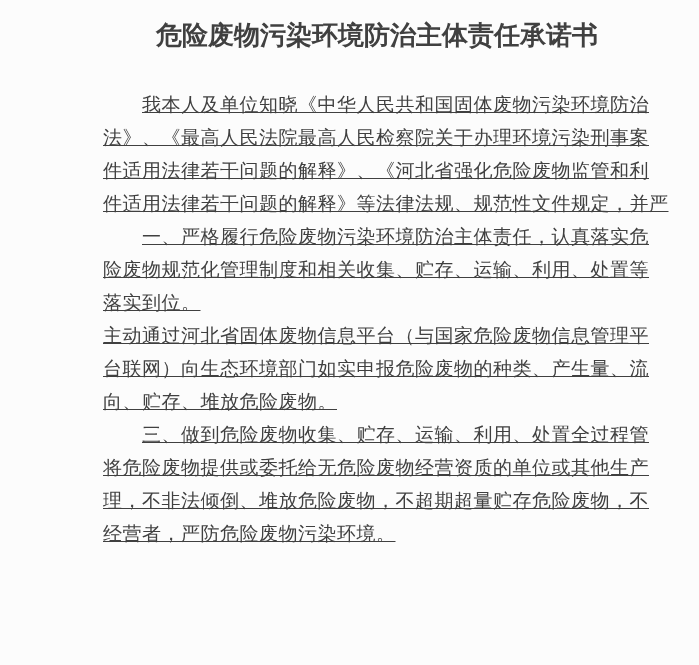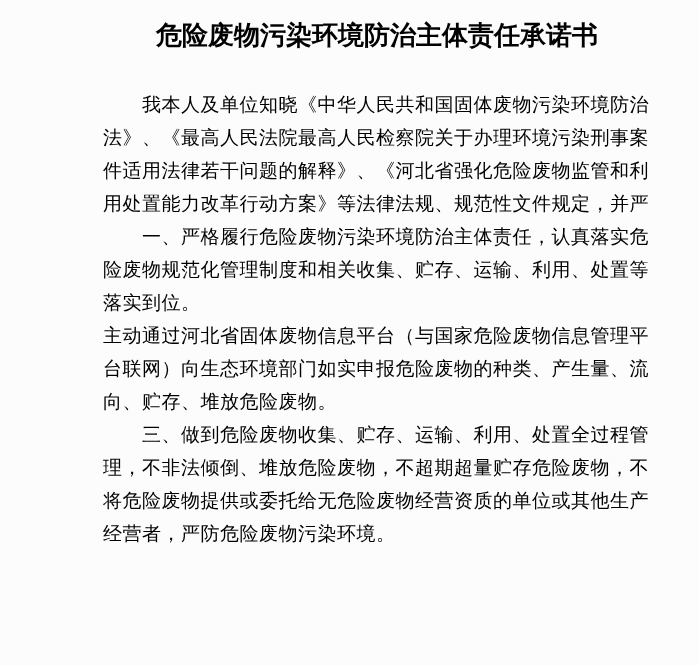--- a/index.html
+++ b/index.html
@@ -6,41 +6,42 @@
     margin: 0;
     padding: 0;
     background: #ffffff;
   }
   .page {
     position: relative;
     width: 699px;
     height: 665px;
     background: #fcfcfc;
     font-family: "Liberation Serif", "DejaVu Serif", serif;
-    color: #000000;
+    color: #404040;
     overflow: hidden;
   }
   .doc-title {
     position: absolute;
     top: 17px;
     left: 103px;
     width: 548px;
     text-align: center;
     font-size: 26px;
     font-weight: bold;
     line-height: 38px;
     white-space: nowrap;
   }
   .doc-body {
     position: absolute;
     top: 88px;
     left: 103px;
     width: 548px;
     font-size: 19px;
     letter-spacing: 0.5px;
+    text-decoration: underline;
   }
   .para {
     margin: 0;
     padding: 0;
   }
   .line {
     height: 33px;
     line-height: 33px;
     white-space: nowrap;
   }
@@ -54,36 +55,36 @@
 <div class="page">
 
   <div class="doc-title">危险废物污染环境防治主体责任承诺书</div>
 
   <div class="doc-body">
 
     <div class="para">
       <div class="line indent">我本人及单位知晓《中华人民共和国固体废物污染环境防治</div>
       <div class="line">法》、《最高人民法院最高人民检察院关于办理环境污染刑事案</div>
       <div class="line">件适用法律若干问题的解释》、《河北省强化危险废物监管和利</div>
-      <div class="line">用处置能力改革行动方案》等法律法规、规范性文件规定，并严</div>
+      <div class="line">件适用法律若干问题的解释》等法律法规、规范性文件规定，并严</div>
     </div>
 
     <div class="para">
       <div class="line indent">一、严格履行危险废物污染环境防治主体责任，认真落实危</div>
       <div class="line">险废物规范化管理制度和相关收集、贮存、运输、利用、处置等</div>
       <div class="line">落实到位。</div>
     </div>
 
     <div class="para">
       <div class="line">主动通过河北省固体废物信息平台（与国家危险废物信息管理平</div>
       <div class="line">台联网）向生态环境部门如实申报危险废物的种类、产生量、流</div>
       <div class="line">向、贮存、堆放危险废物。</div>
     </div>
 
     <div class="para">
       <div class="line indent">三、做到危险废物收集、贮存、运输、利用、处置全过程管</div>
+      <div class="line">将危险废物提供或委托给无危险废物经营资质的单位或其他生产</div>
       <div class="line">理，不非法倾倒、堆放危险废物，不超期超量贮存危险废物，不</div>
-      <div class="line">将危险废物提供或委托给无危险废物经营资质的单位或其他生产</div>
       <div class="line">经营者，严防危险废物污染环境。</div>
     </div>
 
   </div>
 </div>
 
 </body></html>

